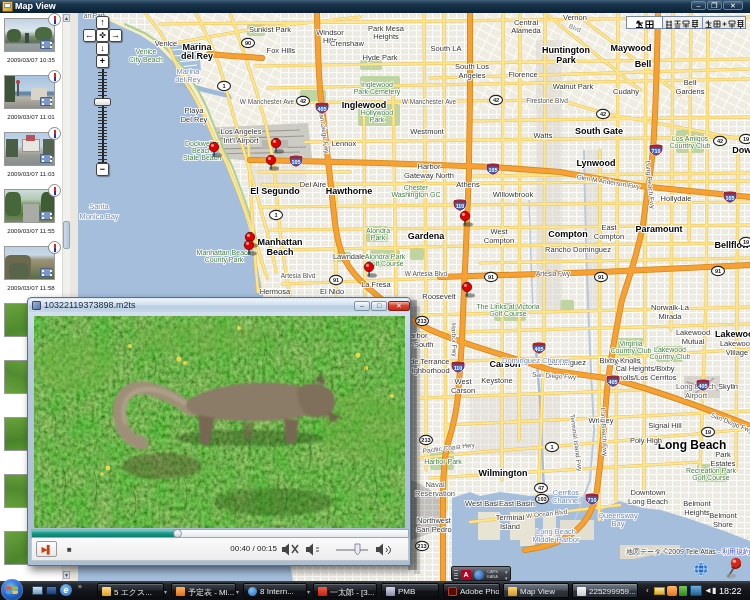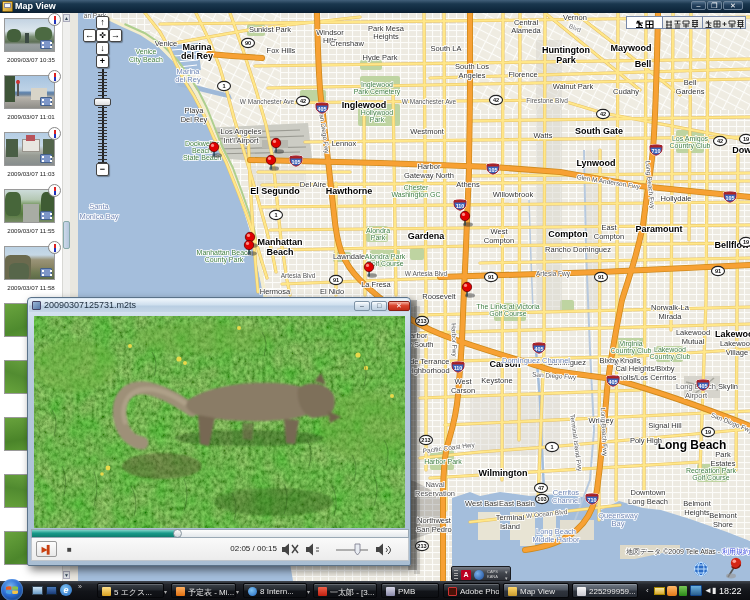--- a/index.html
+++ b/index.html
@@ -625,21 +625,21 @@
           <path d="M9,1 h6 v6 h-6 z M9,4 h6 M12,1 v6"></path>
           <path d="M17.5,4 h4 M19.5,2 v4"></path>
           <path d="M24,1 h6 v3 h-6 z M24,6 h6 M27,4 v4"></path>
           <path d="M32.5,0.5 h6 M32.5,2.5 h6 M32.5,4.5 h6 M32.5,6.5 h6 M33.5,0.5 v6 M37.5,0.5 v6 M35.5,6.5 v2"></path>
         </g>
       </svg></div>
 
 <div id="vwin" class="ab">
  <div id="vtitle">
   <div class="ab" style="left:3px;top:2px;width:9px;height:9px;background:linear-gradient(135deg,#9ab8d8,#5578a8);border:1px solid #446;border-radius:1px"></div>
-  <div class="ab" style="left:15px;top:1px">20090307125731.m2ts</div>
+  <div class="ab" style="left:15px;top:1px">10322119373898.m2ts</div>
   <div class="vbtn" style="left:325px;width:16px">–</div>
   <div class="vbtn" style="left:342px;width:16px">□</div>
   <div class="vbtn" style="left:359px;width:22px;background:linear-gradient(#f5b0a0,#d9452e 45%,#c22c18);border-color:#8a2015;color:#fff">✕</div>
  </div>
  <div id="vid">
  <svg width="371" height="212" viewBox="0 0 371 212">
  <defs>
   <filter id="gr" x="0" y="0" width="100%" height="100%">
    <feTurbulence type="fractalNoise" baseFrequency="0.28 0.22" numOctaves="3" seed="11"></feTurbulence>
    <feColorMatrix type="matrix" values="0.70 0 0 0 -0.04  1.0 0 0 0 0.07  0.40 0 0 0 -0.05  0 0 0 0 1"></feColorMatrix>
@@ -705,21 +705,21 @@
  </g>
  </svg>
  </div>
  <div id="prog">
   <div class="ab" style="left:0;top:0;width:145px;height:7px;background:linear-gradient(180deg,#7fd4c8,#1a9a8a 45%,#0e7d6e)"></div>
   <div class="ab" style="left:141px;top:-1px;width:9px;height:9px;border-radius:50%;background:linear-gradient(#fdfdfd,#cfd4d9);border:1px solid #8895a0"></div>
  </div>
  <div id="ctrl">
   <div class="ab" style="left:4px;top:3px;width:21px;height:16px;background:linear-gradient(#fdfdfd,#e8e8e8);border:1px solid #999;border-radius:2px;color:#c84010;font-size:8px;text-align:center;line-height:15px;letter-spacing:-1px">▶▌</div>
   <div class="ab" style="left:31px;top:5px;width:13px;height:13px;color:#444;font-size:8px;text-align:center;line-height:13px">■</div>
-  <div class="ab" style="left:160px;top:6px;width:85px;text-align:right;font-size:8px;color:#222">02:05 / 00:15</div>
+  <div class="ab" style="left:160px;top:6px;width:85px;text-align:right;font-size:8px;color:#222">00:40 / 00:15</div>
   <svg class="ab" style="left:248px;top:4px" width="130" height="15" viewBox="0 0 130 15">
    <g fill="#444">
             <path d="M2,5 h3 l4,-3.5 v12 l-4,-3.5 h-3 z"></path>
             <path d="M12,3 l6,8 M18,3 l-6,8" stroke="#444" stroke-width="1.4"></path>
           </g>
    <g fill="#444">
             <path d="M26,5 h3 l4,-3.5 v12 l-4,-3.5 h-3 z"></path>
             <path d="M36,6 h3 M36,9 h3" stroke="#444" stroke-width="1"></path>
           </g>
    <line x1="56" y1="8" x2="88" y2="8" stroke="#999" stroke-width="1.5"></line>

